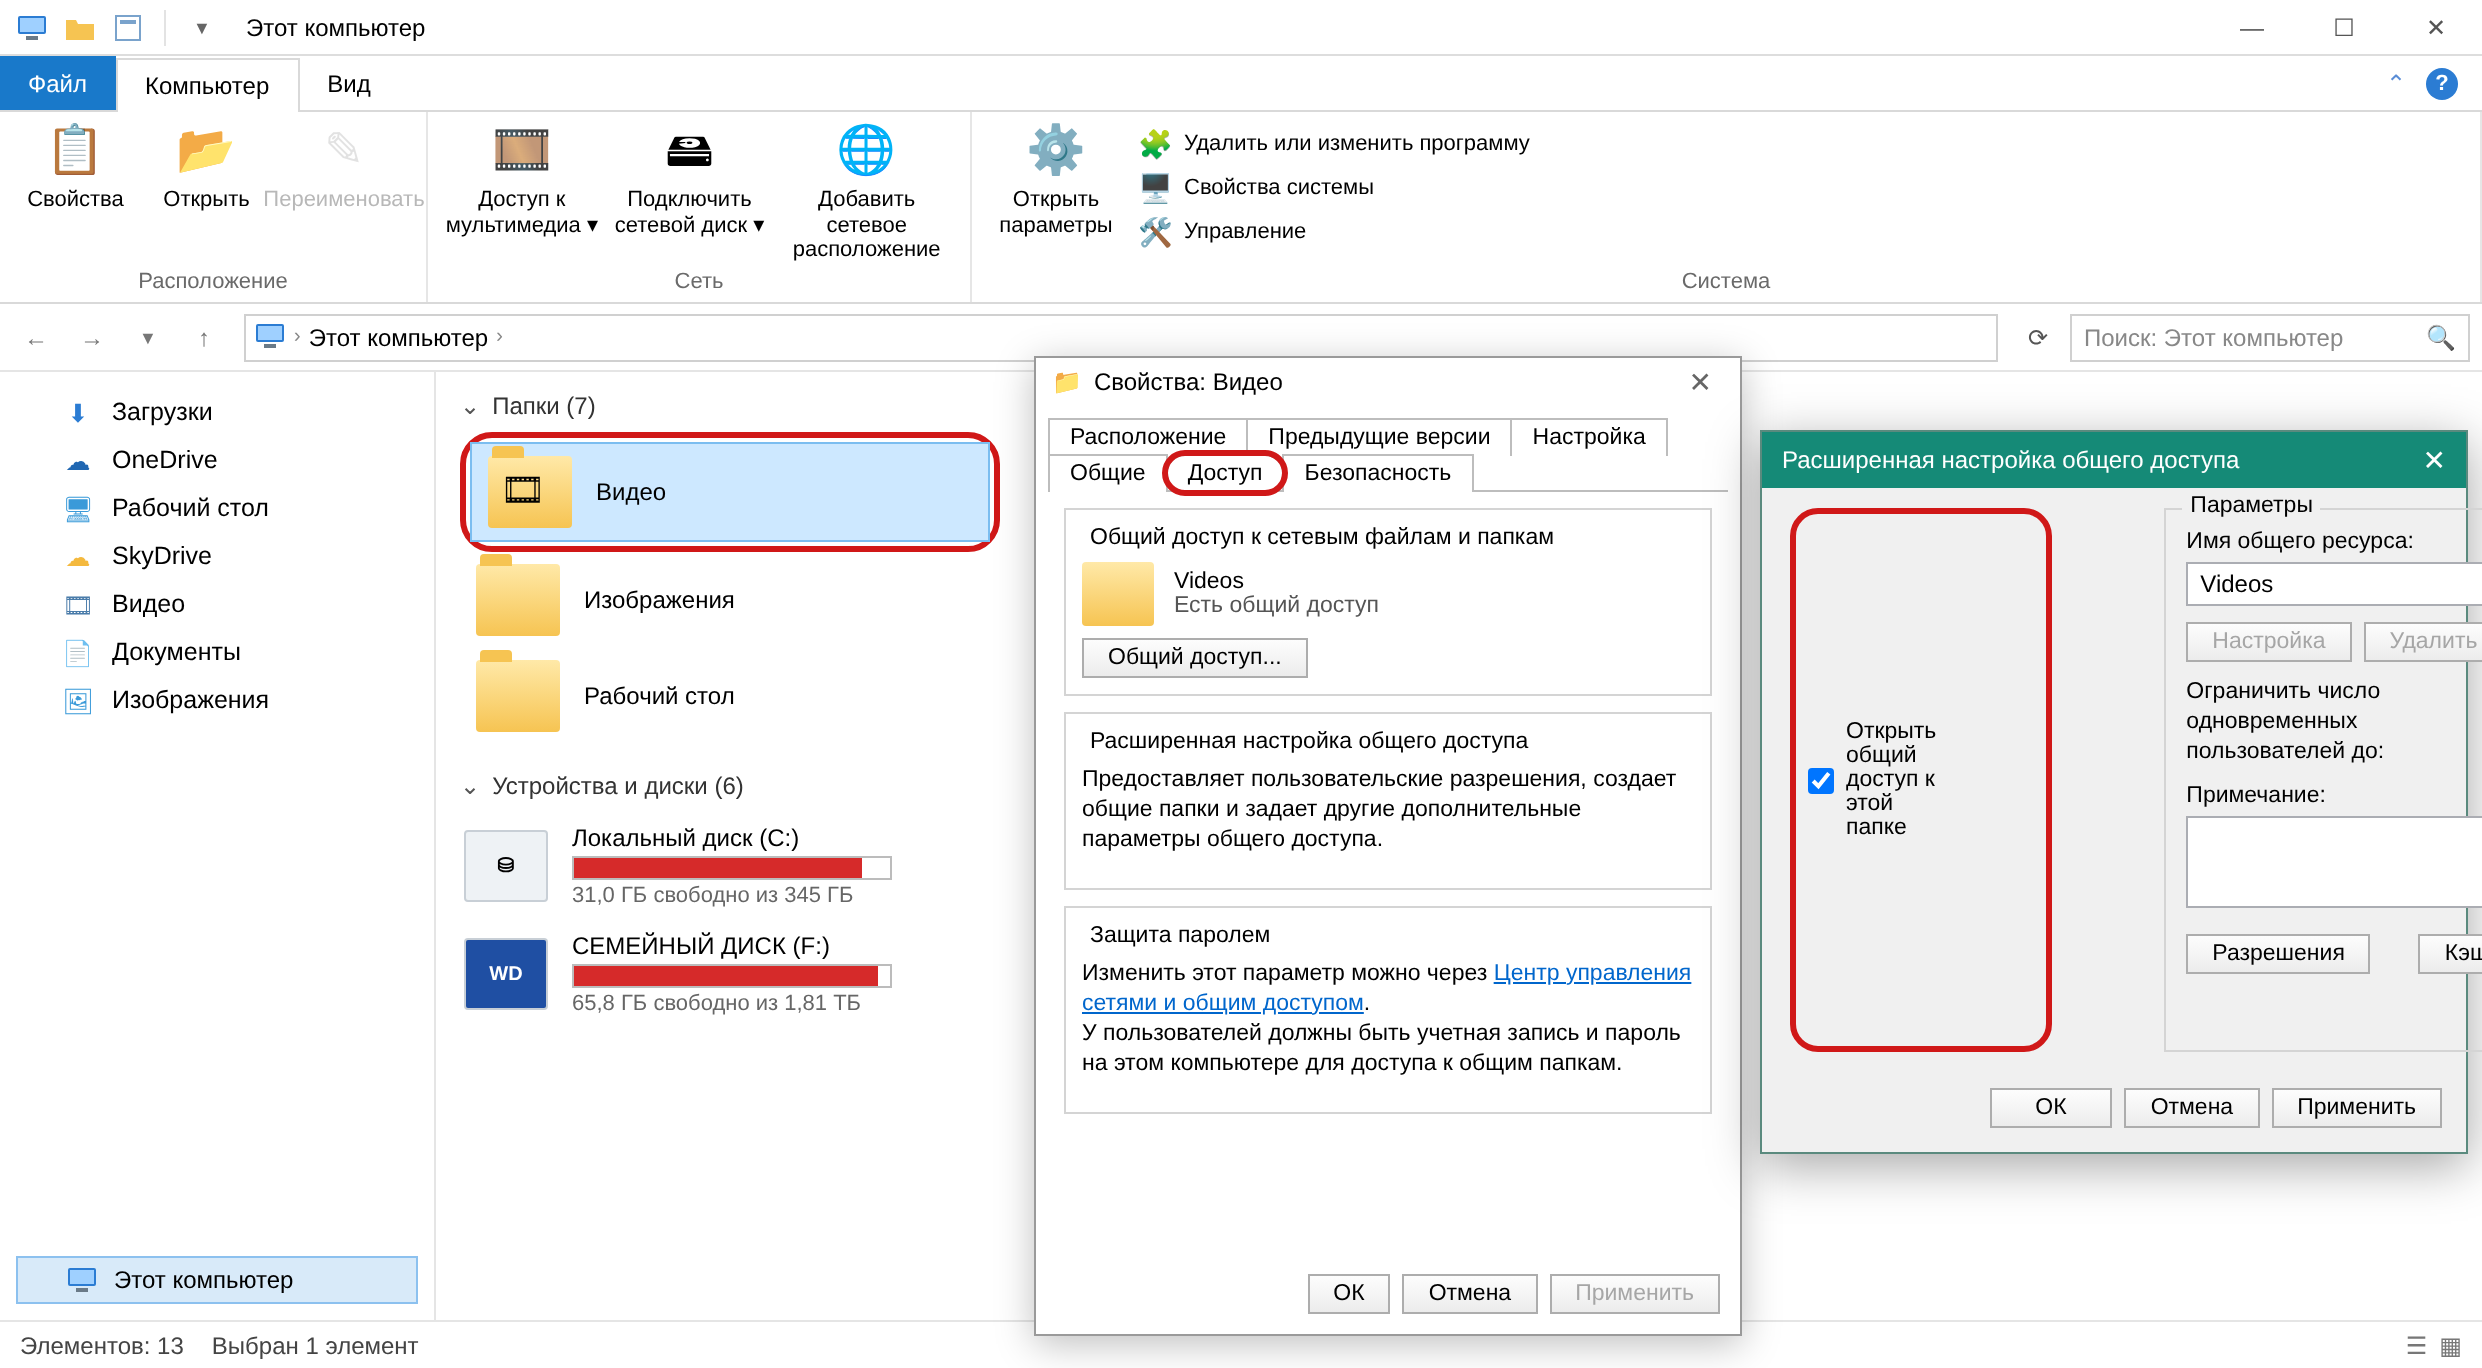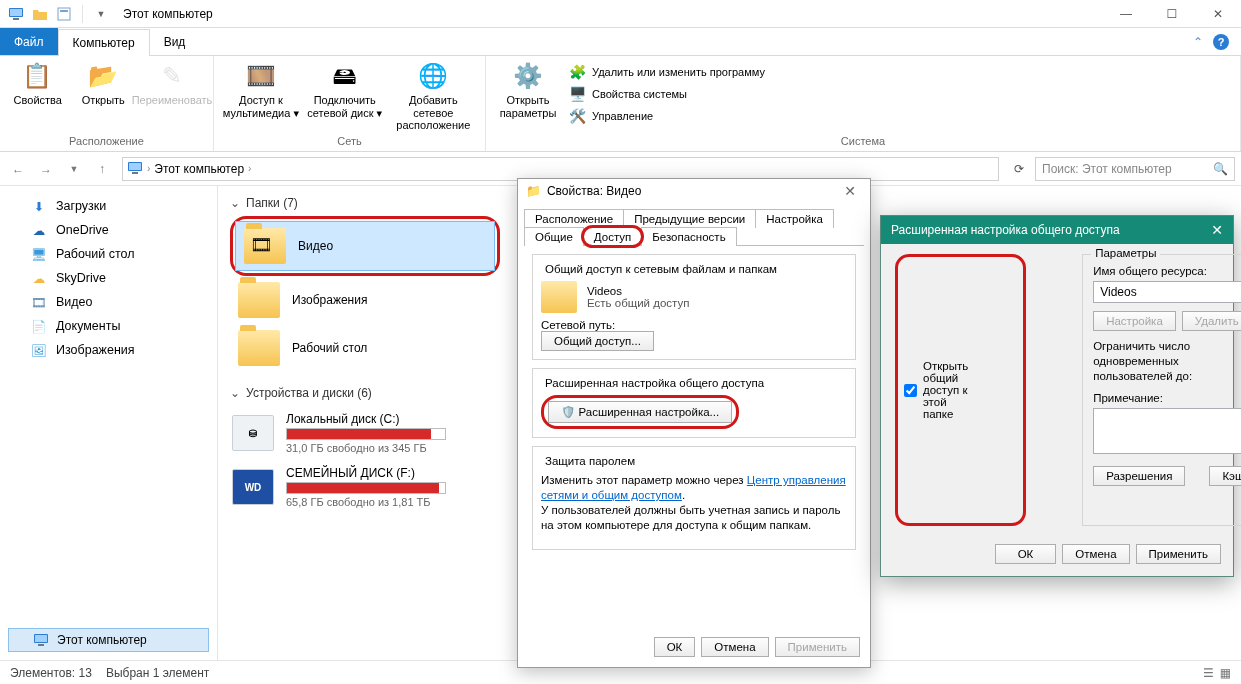--- a/index.html
+++ b/index.html
@@ -351,32 +351,26 @@
   <div class="dbody">
     <div class="gbox">
       <div class="gtitle">Общий доступ к сетевым файлам и папкам</div>
       <div style="display:flex;gap:10px;align-items:center;margin-bottom:6px">
         <span style="width:36px;height:32px;background:linear-gradient(#ffe9a8,#f6c452);border-radius:2px;position:relative"></span>
         <div>
           <div>Videos</div>
           <div style="color:#555">Есть общий доступ</div>
         </div>
       </div>
-      <div>Сетевой путь:</div>
       <span class="btn">Общий доступ...</span>
     </div>
 
     <div class="gbox">
       <div class="gtitle">Расширенная настройка общего доступа</div>
-      <span class="circled-red" style="display:inline-block;padding:3px 4px">
-        <span class="btn">
-          <span>🛡️</span>
-          <span>Расширенная настройка...</span>
-        </span>
-      </span>
+      <div style="margin-bottom:8px;line-height:1.3">Предоставляет пользовательские разрешения, создает общие папки и задает другие дополнительные параметры общего доступа.</div>
     </div>
 
     <div class="gbox">
       <div class="gtitle">Защита паролем</div>
       <div style="line-height:1.3"><span>Изменить этот параметр можно через </span><span class="link">Центр управления сетями и общим доступом</span>.</div>
       <div style="line-height:1.3;margin-bottom:8px">У пользователей должны быть учетная запись и пароль на этом компьютере для доступа к общим папкам.</div>
     </div>
   </div>
   <div class="dfoot">
     <span class="btn">ОК</span>

